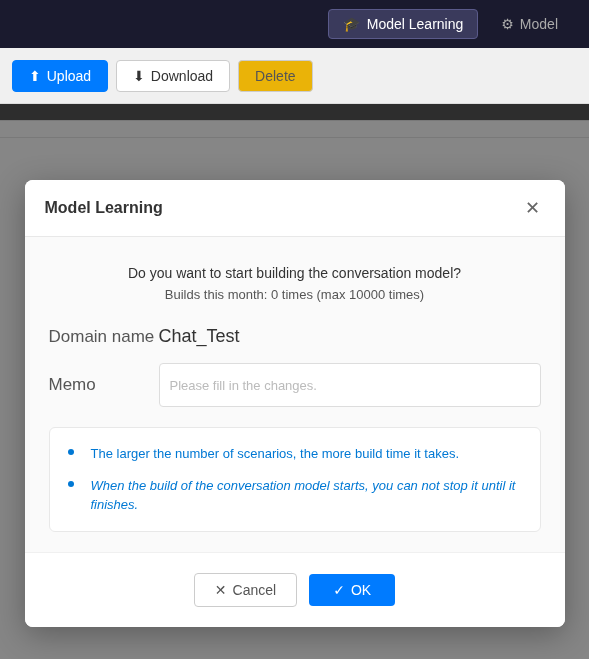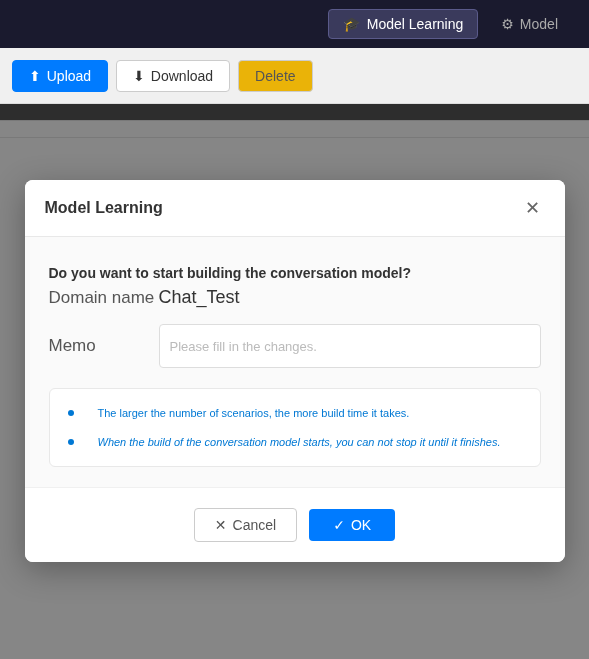--- a/index.html
+++ b/index.html
@@ -133,23 +133,23 @@
       border-radius: 4px;
       border: none;
       background: transparent;
     }
 
     .modal-body {
       padding: 28px 24px 20px;
       background: #fafafa;
     }
     .modal-question {
-      text-align: left;
-      font-size: 14px;
-      font-weight: 700;
+      text-align: center;
+      font-size: 14px;
+      font-weight: 400;
       color: #333;
       margin-bottom: 6px;
     }
     .modal-subtitle {
       text-align: center;
       font-size: 13px;
       color: #555;
       margin-bottom: 24px;
     }
 
@@ -184,23 +184,23 @@
     .notice-box {
       background: #fff;
       border: 1px solid #e8e8e8;
       border-radius: 6px;
       padding: 16px 18px;
       margin-top: 20px;
     }
     .notice-item {
       display: flex;
       align-items: flex-start;
-      gap: 24px;
+      gap: 17px;
       margin-bottom: 12px;
-      font-size: 11px;
+      font-size: 13px;
       color: #0078d4;
       line-height: 1.5;
     }
     .notice-item:last-child { margin-bottom: 0; font-style: italic; }
     .notice-bullet {
       width: 6px;
       height: 6px;
       background: #0078d4;
       border-radius: 50%;
       margin-top: 5px;
@@ -276,20 +276,21 @@
   <div class="overlay">
     <div class="modal">
 
       <div class="modal-header">
         <span class="modal-title">Model Learning</span>
         <button class="modal-close">✕</button>
       </div>
 
       <div class="modal-body">
         <p class="modal-question">Do you want to start building the conversation model?</p>
+        <p class="modal-subtitle">Builds this month: 0 times (max 10000 times)</p>
 
         <div class="form-row">
           <span class="form-label">Domain name</span>
           <span class="form-value">Chat_Test</span>
         </div>
 
         <div class="form-row">
           <span class="form-label">Memo</span>
           <input class="form-input" type="text" placeholder="Please fill in the changes." style="">
         </div>

